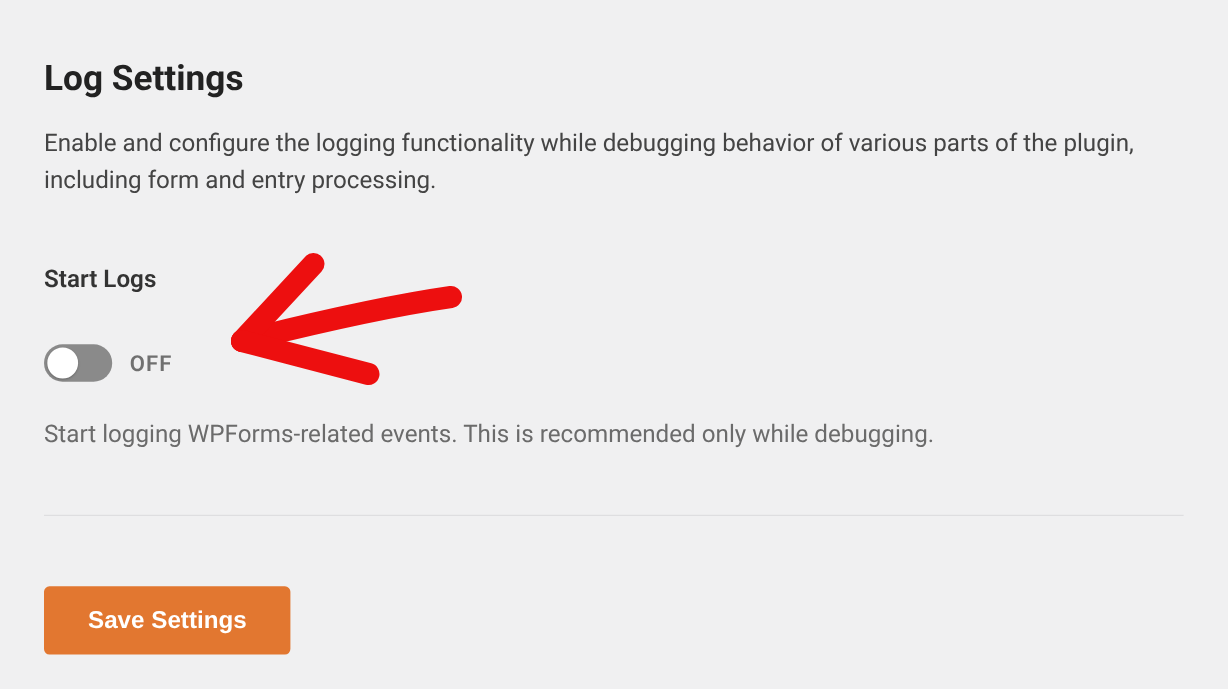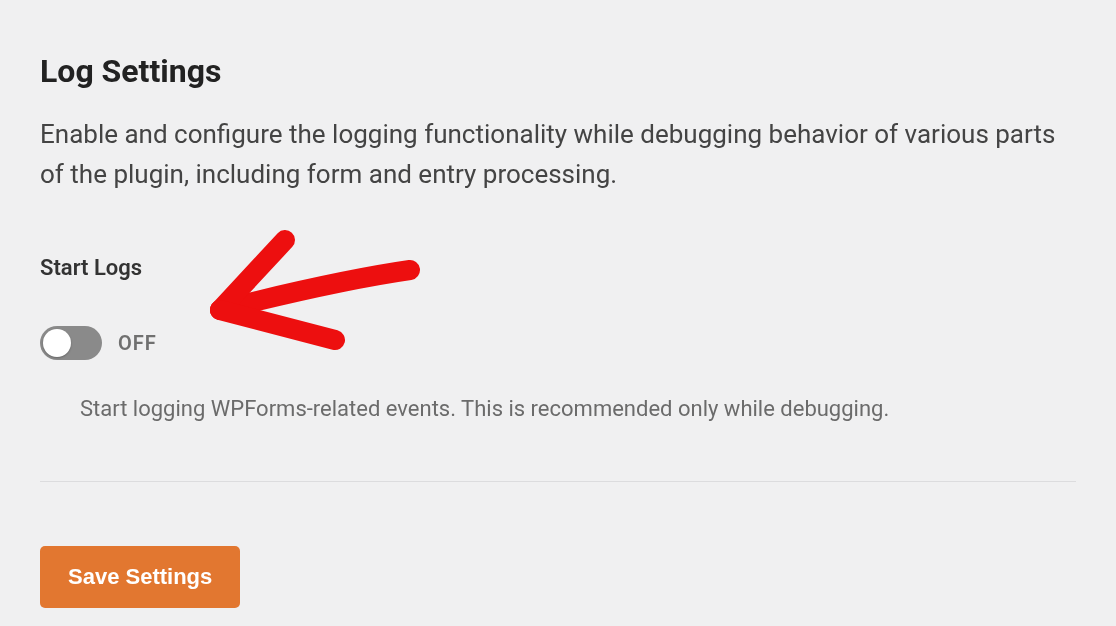--- a/index.html
+++ b/index.html
@@ -13,21 +13,21 @@
       overflow: hidden;
     }
     .page-title {
       font-size: 32px;
       font-weight: 700;
       color: #222;
       margin-bottom: 24px;
       margin-top: 12px;
     }
     .page-desc {
-      font-size: 26px;
+      font-size: 22px;
       color: #444;
       line-height: 1.55;
       margin-bottom: 60px;
       max-width: 1020px;
     }
     .field-label {
       font-size: 22px;
       font-weight: 600;
       color: #333;
       margin-bottom: 46px;
@@ -61,36 +61,35 @@
     .toggle-state {
       font-size: 20px;
       font-weight: 600;
       color: #707070;
       letter-spacing: 1px;
     }
     .help-text {
       font-size: 22px;
       color: #6b6b6b;
       margin-bottom: 60px;
-      margin-left: 40px;
     }
     .divider {
       border: none;
       border-top: 1px solid #dcdcde;
       margin: 0 0 64px 0;
     }
     .save-btn {
       display: inline-block;
       background: #e27730;
       color: #fff;
       font-size: 22px;
       font-weight: 600;
       border: none;
       border-radius: 5px;
-      padding: 18px 28px;
+      padding: 18px 40px;
       cursor: pointer;
     }
     .arrow-overlay {
       position: absolute;
       pointer-events: none;
       left: 160px;
       top: 180px;
       width: 300px;
       height: 180px;
     }

